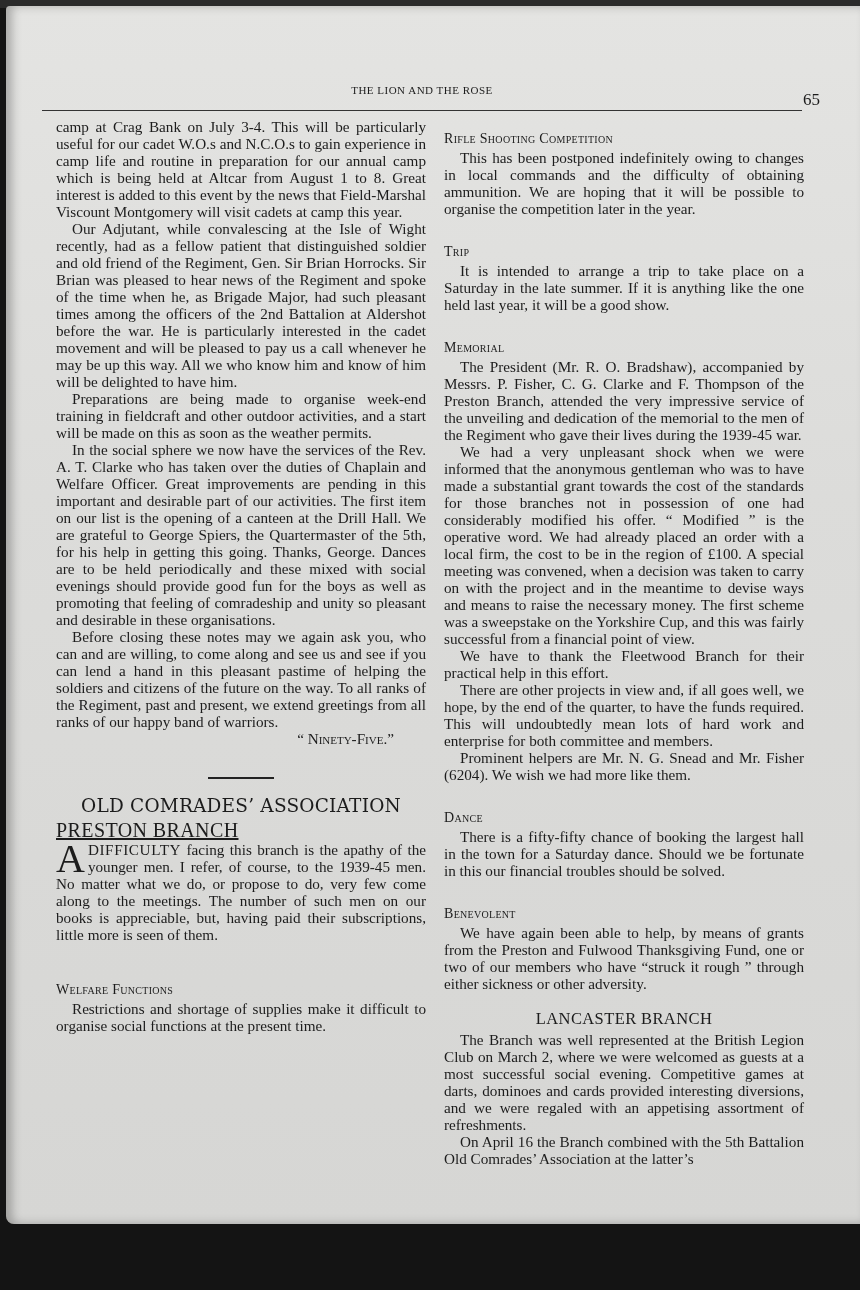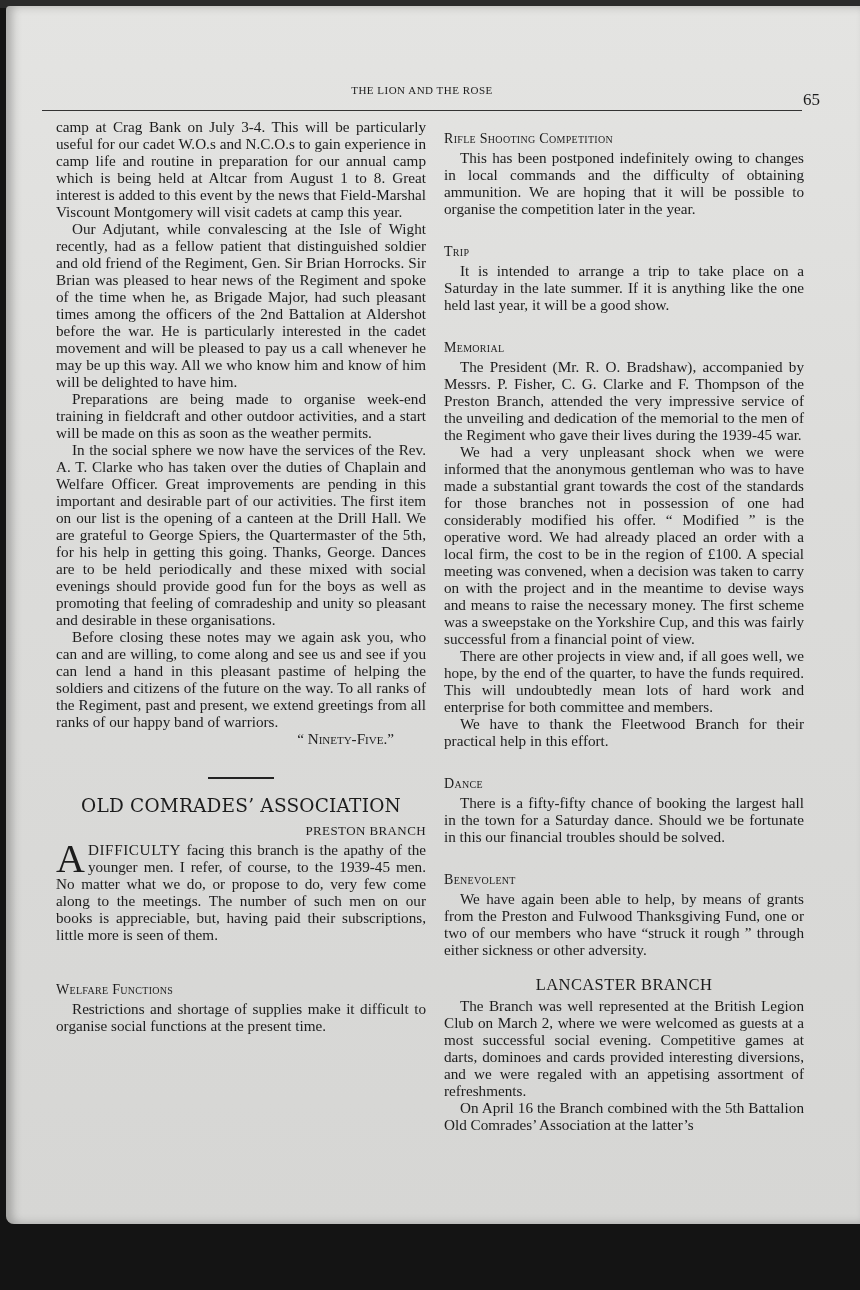--- a/index.html
+++ b/index.html
@@ -47,21 +47,21 @@
     text-align:right; font-variant:small-caps; padding-right:32px; text-indent:0;
   }
   .rule {
     width:66px; height:2px; background:#222; margin:30px auto 18px auto;
   }
   .main-heading {
     font-family:"DejaVu Serif","Liberation Serif",serif; font-weight:normal;
     font-size:18.5px; text-align:center; margin:0 0 8px 0; letter-spacing:0.2px;
   }
   .sub-heading {
-    text-align:right; font-size:13px; margin:0 0 2px 0; letter-spacing:0.4px;
+    text-align:left; font-size:20px; margin:0 0 2px 0; letter-spacing:0.4px;text-decoration:underline;
   }
   .dropcap-para { text-indent:0; }
   .dropcap {
     float:left; font-size:40px; line-height:32px; margin:2px 3px 0 0;
   }
   .caps { letter-spacing:0.6px; }
   .branch-heading {
     text-align:center; font-size:16.5px; margin:18px 0 4px 0; letter-spacing:0.4px; text-indent:0;
   }
   .gap { height:12px; }
@@ -100,22 +100,23 @@
   <div class="col col-right">
     <p class="sc">Rifle Shooting Competition</p>
     <p>This has been postponed indefinitely owing to changes in local commands and the difficulty of obtaining ammunition. We are hoping that it will be possible to organise the competition later in the year.</p>
 
     <p class="sc">Trip</p>
     <p>It is intended to arrange a trip to take place on a Saturday in the late summer. If it is anything like the one held last year, it will be a good show.</p>
 
     <p class="sc">Memorial</p>
     <p>The President (Mr. R. O. Bradshaw), accompanied by Messrs. P. Fisher, C. G. Clarke and F. Thompson of the Preston Branch, attended the very impressive service of the unveiling and dedication of the memorial to the men of the Regiment who gave their lives during the 1939-45 war.</p>
     <p>We had a very unpleasant shock when we were informed that the anonymous gentleman who was to have made a substantial grant towards the cost of the standards for those branches not in possession of one had considerably modified his offer. “ Modified ” is the operative word. We had already placed an order with a local firm, the cost to be in the region of £100. A special meeting was convened, when a decision was taken to carry on with the project and in the meantime to devise ways and means to raise the necessary money. The first scheme was a sweepstake on the Yorkshire Cup, and this was fairly successful from a financial point of view.</p>
+    <p>We have to thank the Fleetwood Branch for their practical help in this effort.</p>
     <p>There are other projects in view and, if all goes well, we hope, by the end of the quarter, to have the funds required. This will undoubtedly mean lots of hard work and enterprise for both committee and members.</p>
-    <p>We have to thank the Fleetwood Branch for their practical help in this effort.</p>
+    <p>Prominent helpers are Mr. N. G. Snead and Mr. Fisher (6204). We wish we had more like them.</p>
 
     <p class="sc">Dance</p>
     <p>There is a fifty-fifty chance of booking the largest hall in the town for a Saturday dance. Should we be fortunate in this our financial troubles should be solved.</p>
 
     <p class="sc">Benevolent</p>
     <p>We have again been able to help, by means of grants from the Preston and Fulwood Thanksgiving Fund, one or two of our members who have “struck it rough ” through either sickness or other adversity.</p>
 
     <p class="branch-heading">LANCASTER BRANCH</p>
     <p>The Branch was well represented at the British Legion Club on March 2, where we were welcomed as guests at a most successful social evening. Competitive games at darts, dominoes and cards provided interesting diversions, and we were regaled with an appetising assortment of refreshments.</p>
     <p>On April 16 the Branch combined with the 5th Battalion Old Comrades’ Association at the latter’s</p>

